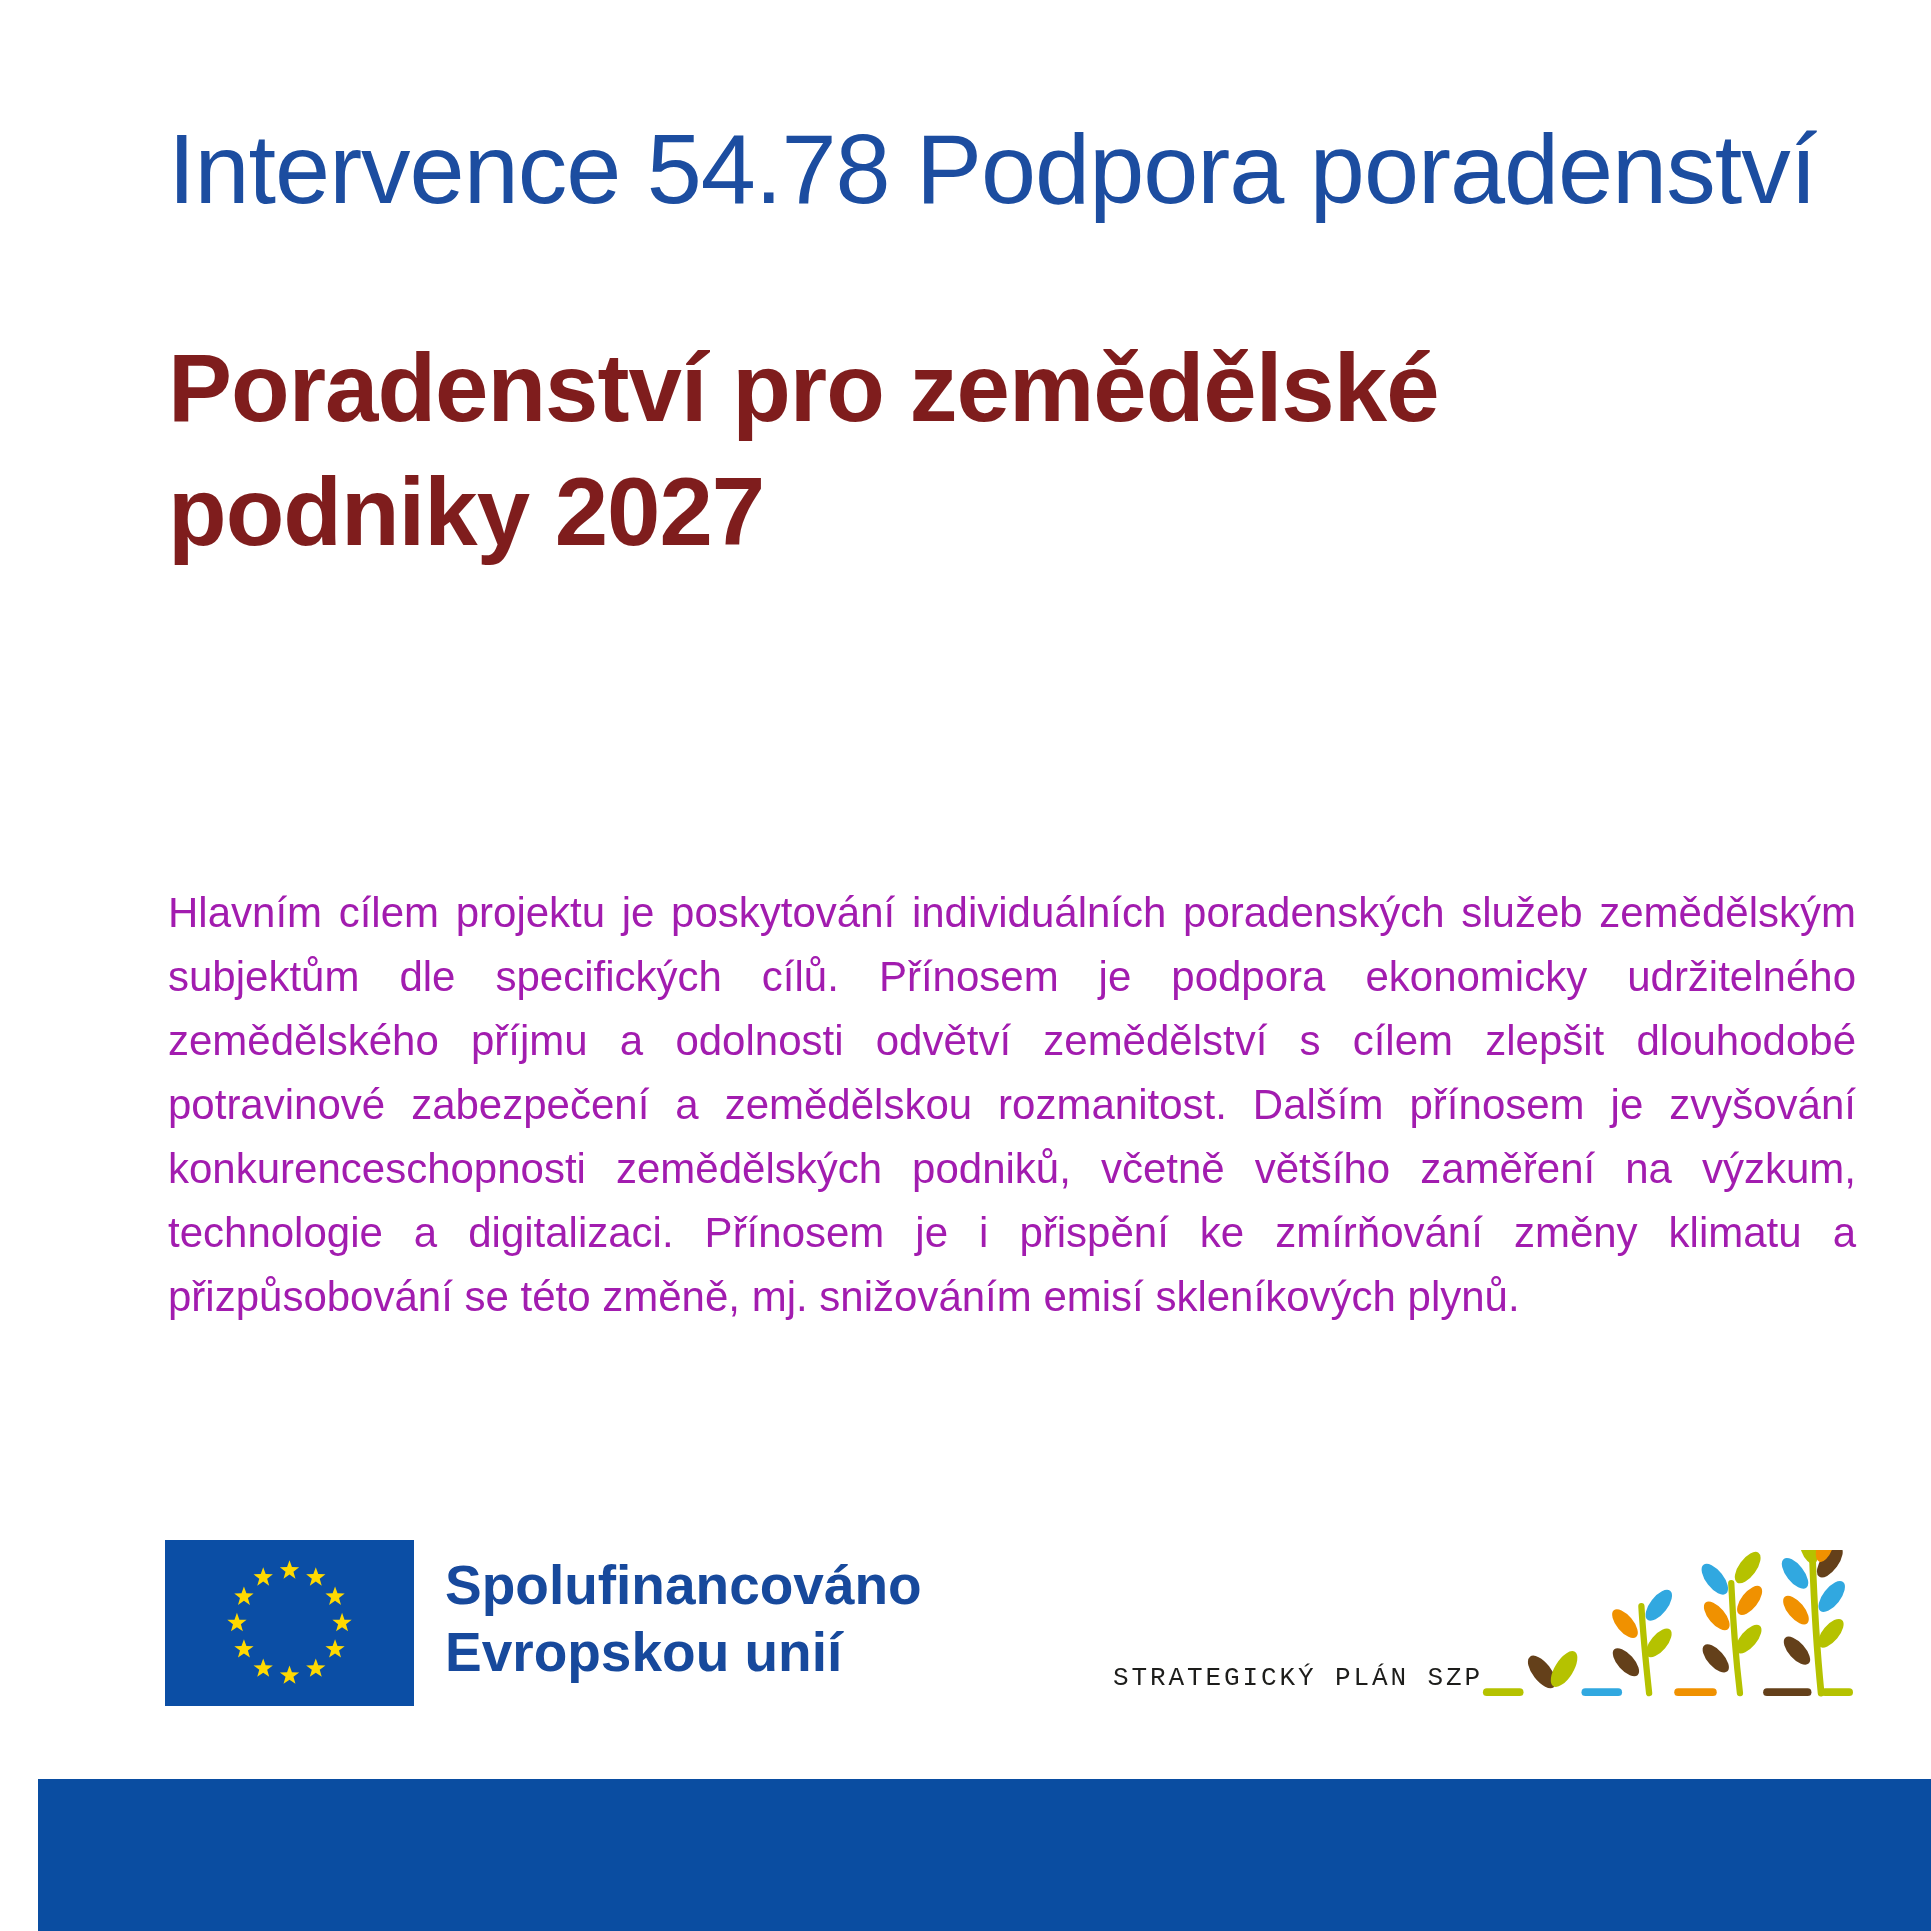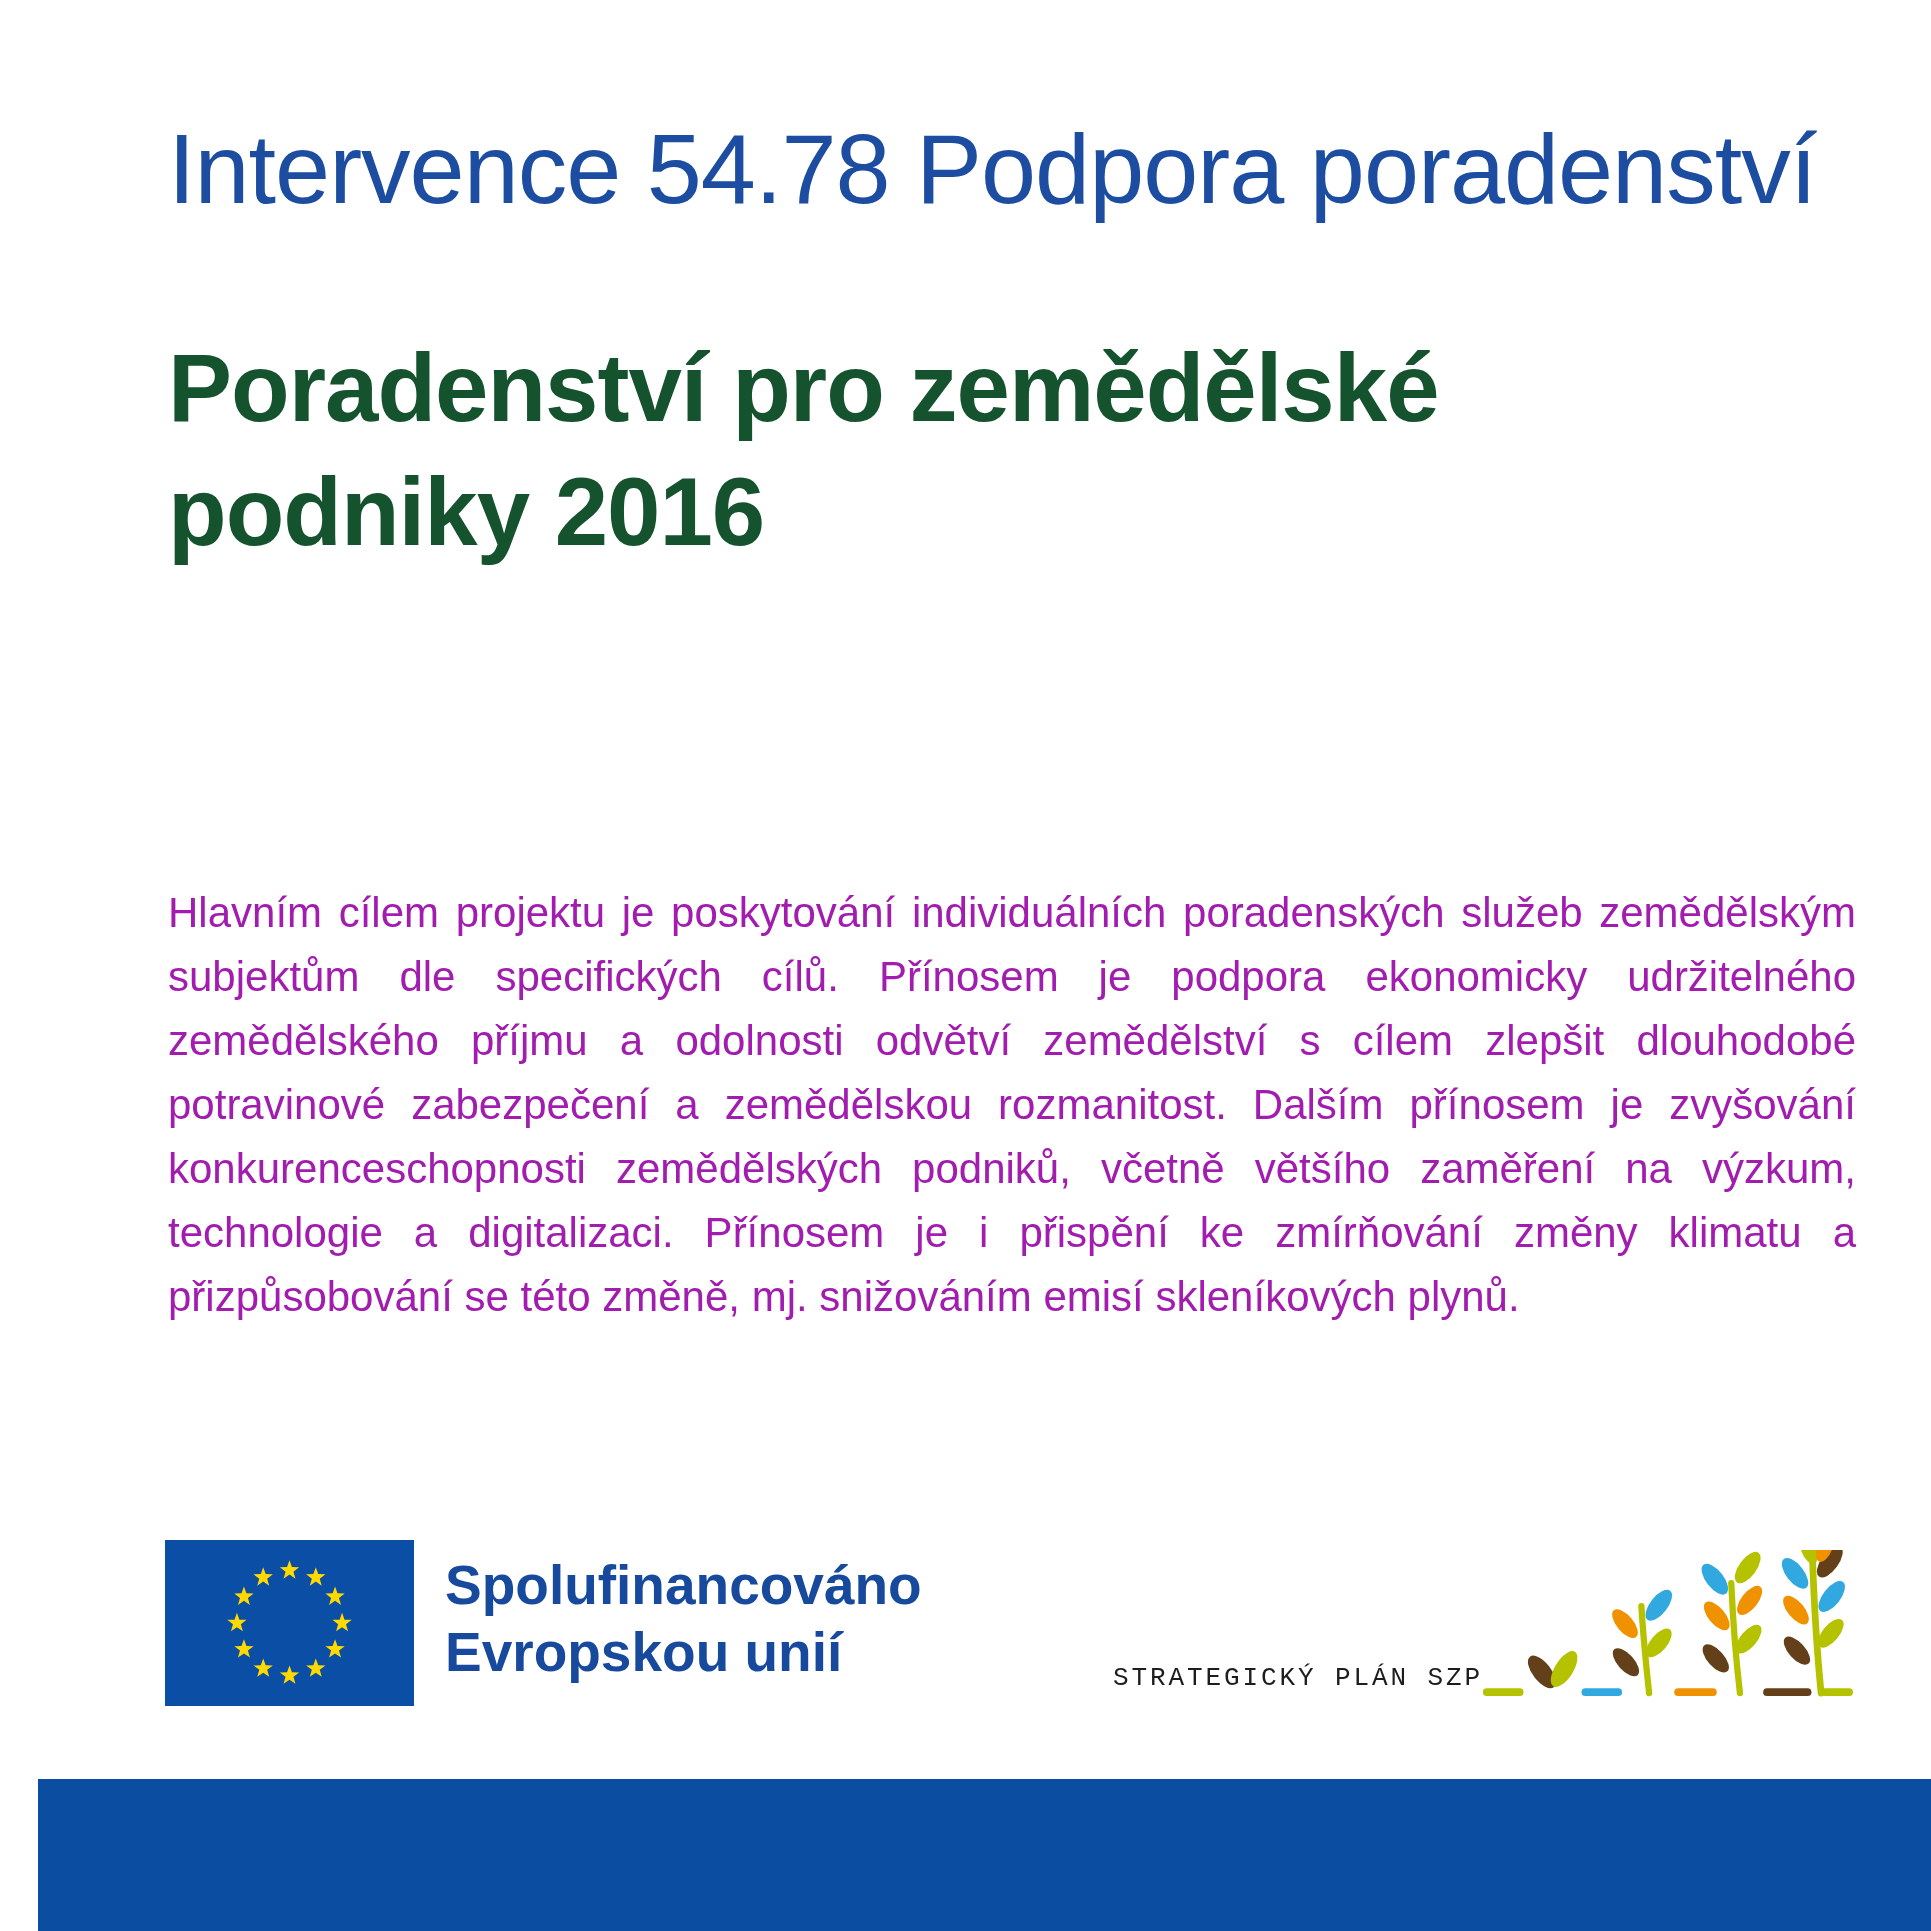--- a/index.html
+++ b/index.html
@@ -15,21 +15,21 @@
     position:absolute;left:130px;top:114px;width:1699px;
     font-size:99px;line-height:1.12;font-weight:400;
     letter-spacing:-1px;
     color:#1c4da0;
     white-space:nowrap;
   }
   .project-heading{
     position:absolute;left:130px;top:326px;width:1545px;
     font-size:96px;line-height:124px;font-weight:700;
     letter-spacing:-1px;
-    color:#14532d;
+    color:#7f1d1d;
   }
   .cofinancing-statement{
     position:absolute;left:130px;top:678px;width:1699px;
     font-size:57px;line-height:74px;font-weight:400;
     color:#17499c;
   }
   .cofinancing-statement .bold{font-weight:700;}
   .project-description{
     position:absolute;left:130px;top:881px;width:1688px;
     font-size:42px;line-height:64px;font-weight:400;
@@ -66,21 +66,21 @@
 </style>
 </head>
 <body>
 
 <div class="poster">
 
   <div class="intervention-title">Intervence 54.78 Podpora poradenství</div>
 
   <div class="project-heading">
     <span style="display:block">Poradenství pro zemědělské</span>
-    <span style="display:block">podniky 2016</span>
+    <span style="display:block">podniky 2027</span>
   </div>
 
 
   <p class="project-description">Hlavním cílem projektu je poskytování individuálních poradenských služeb zemědělským subjektům dle specifických cílů. Přínosem je podpora ekonomicky udržitelného zemědělského příjmu a odolnosti odvětví zemědělství s cílem zlepšit dlouhodobé potravinové zabezpečení a zemědělskou rozmanitost. Dalším přínosem je zvyšování konkurenceschopnosti zemědělských podniků, včetně většího zaměření na výzkum, technologie a digitalizaci. Přínosem je i přispění ke zmírňování změny klimatu a přizpůsobování se této změně, mj. snižováním emisí skleníkových plynů.</p>
 
   <div class="footer-logos">
 
     <svg class="eu-flag" viewBox="0 0 270 180" xmlns="http://www.w3.org/2000/svg" aria-hidden="true">
       <rect x="0" y="0" width="270" height="180" fill="#0b4ea5"></rect>
       <defs>

